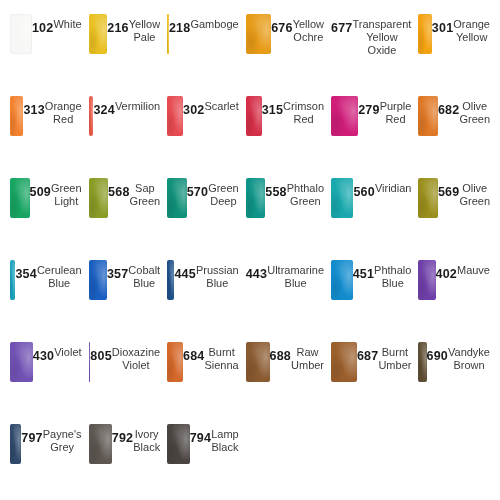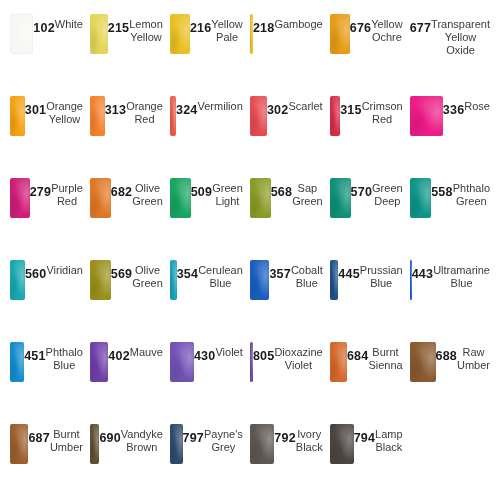--- a/index.html
+++ b/index.html
@@ -91,25 +91,20 @@
 <body>
 
 <div id="chart">
   <div class="grid">
       <div class="cell">
         <div class="swatch pale" style="background-color: rgb(247, 247, 245);"></div>
         <div class="code">102</div>
         <div class="name">White</div>
       </div>
       <div class="cell">
-        <div class="swatch" style="background-color: rgb(227, 213, 87);"></div>
-        <div class="code">215</div>
-        <div class="name">Lemon Yellow</div>
-      </div>
-      <div class="cell">
         <div class="swatch" style="background-color: rgb(233, 192, 34);"></div>
         <div class="code">216</div>
         <div class="name">Yellow Pale</div>
       </div>
       <div class="cell">
         <div class="swatch" style="background-color: rgb(240, 187, 27);"></div>
         <div class="code">218</div>
         <div class="name">Gamboge</div>
       </div>
       <div class="cell">
@@ -141,25 +136,20 @@
         <div class="swatch" style="background-color: rgb(230, 75, 81);"></div>
         <div class="code">302</div>
         <div class="name">Scarlet</div>
       </div>
       <div class="cell">
         <div class="swatch" style="background-color: rgb(213, 47, 72);"></div>
         <div class="code">315</div>
         <div class="name">Crimson Red</div>
       </div>
       <div class="cell">
-        <div class="swatch" style="background-color: rgb(236, 27, 135);"></div>
-        <div class="code">336</div>
-        <div class="name">Rose</div>
-      </div>
-      <div class="cell">
         <div class="swatch" style="background-color: rgb(207, 29, 121);"></div>
         <div class="code">279</div>
         <div class="name">Purple Red</div>
       </div>
       <div class="cell">
         <div class="swatch" style="background-color: rgb(223, 120, 38);"></div>
         <div class="code">682</div>
         <div class="name">Olive Green</div>
       </div>
       <div class="cell">

